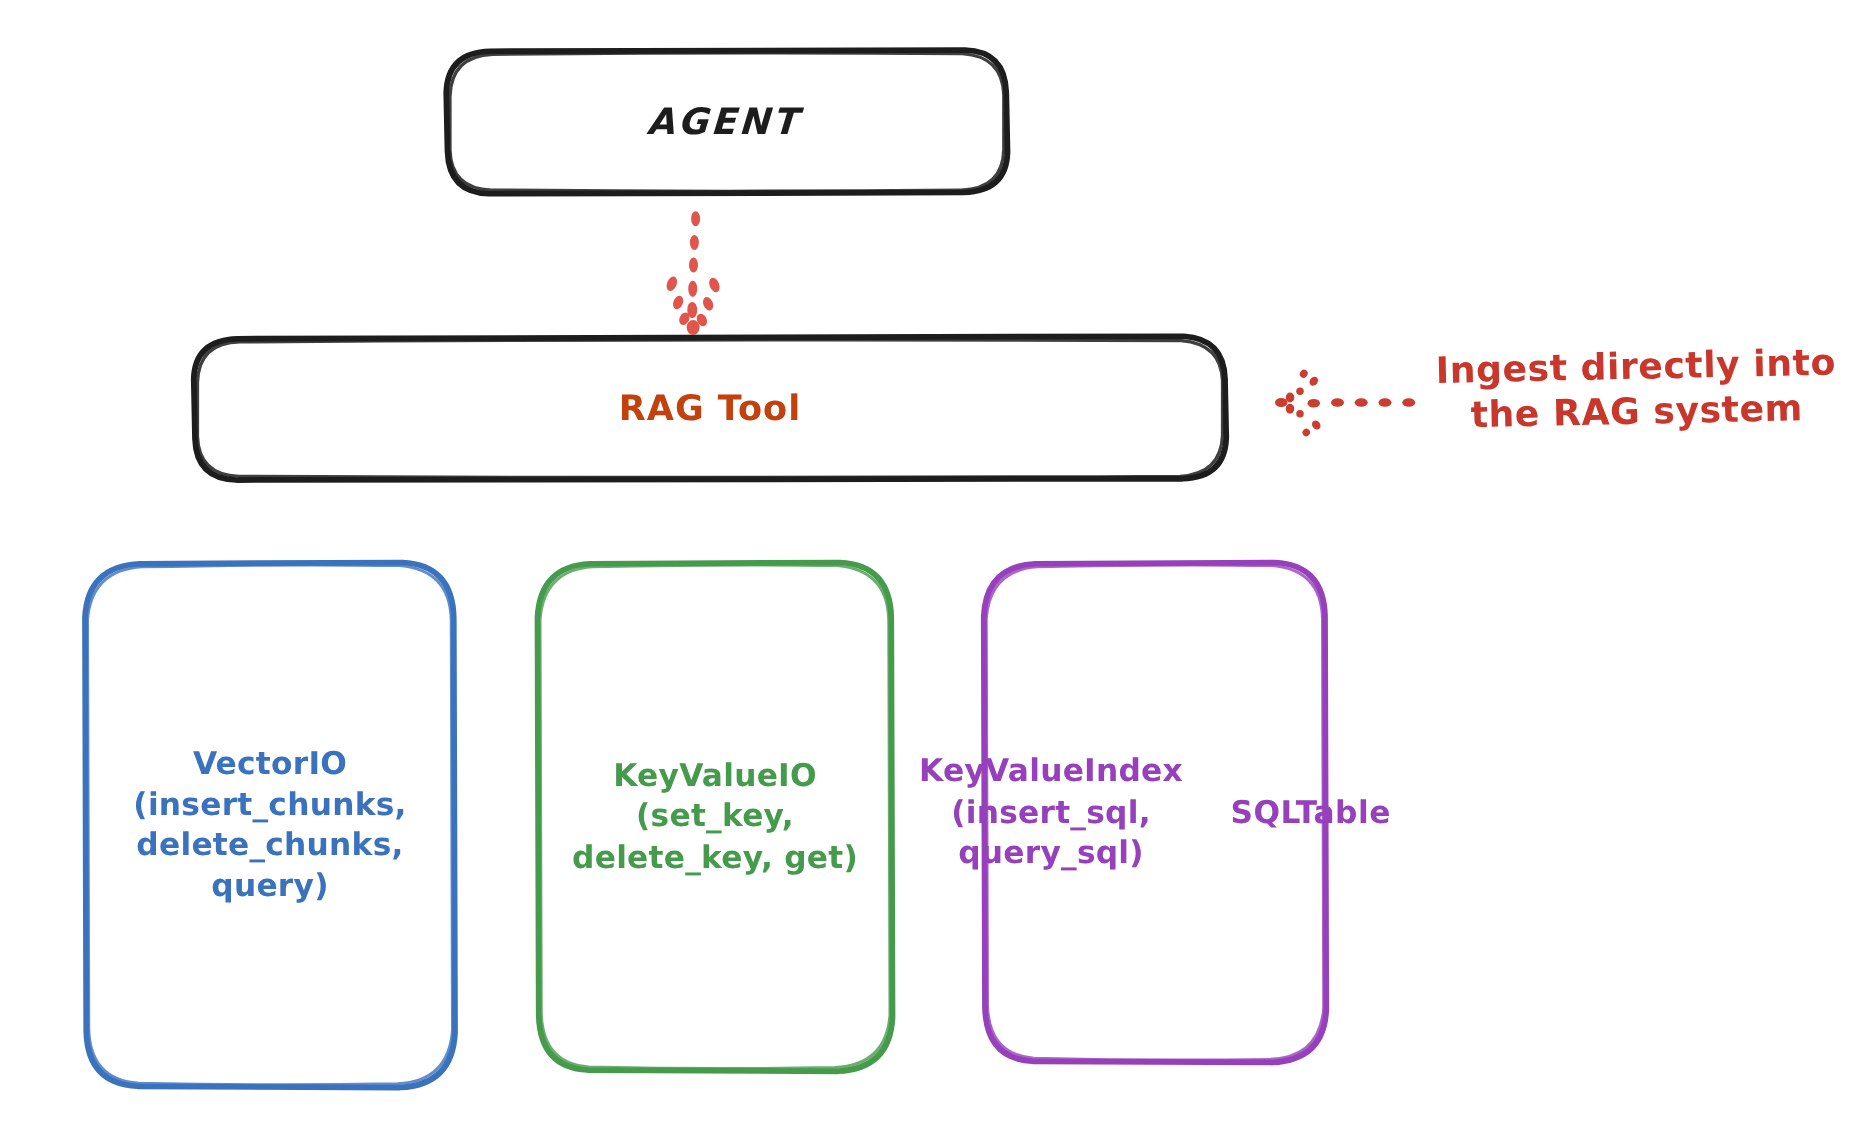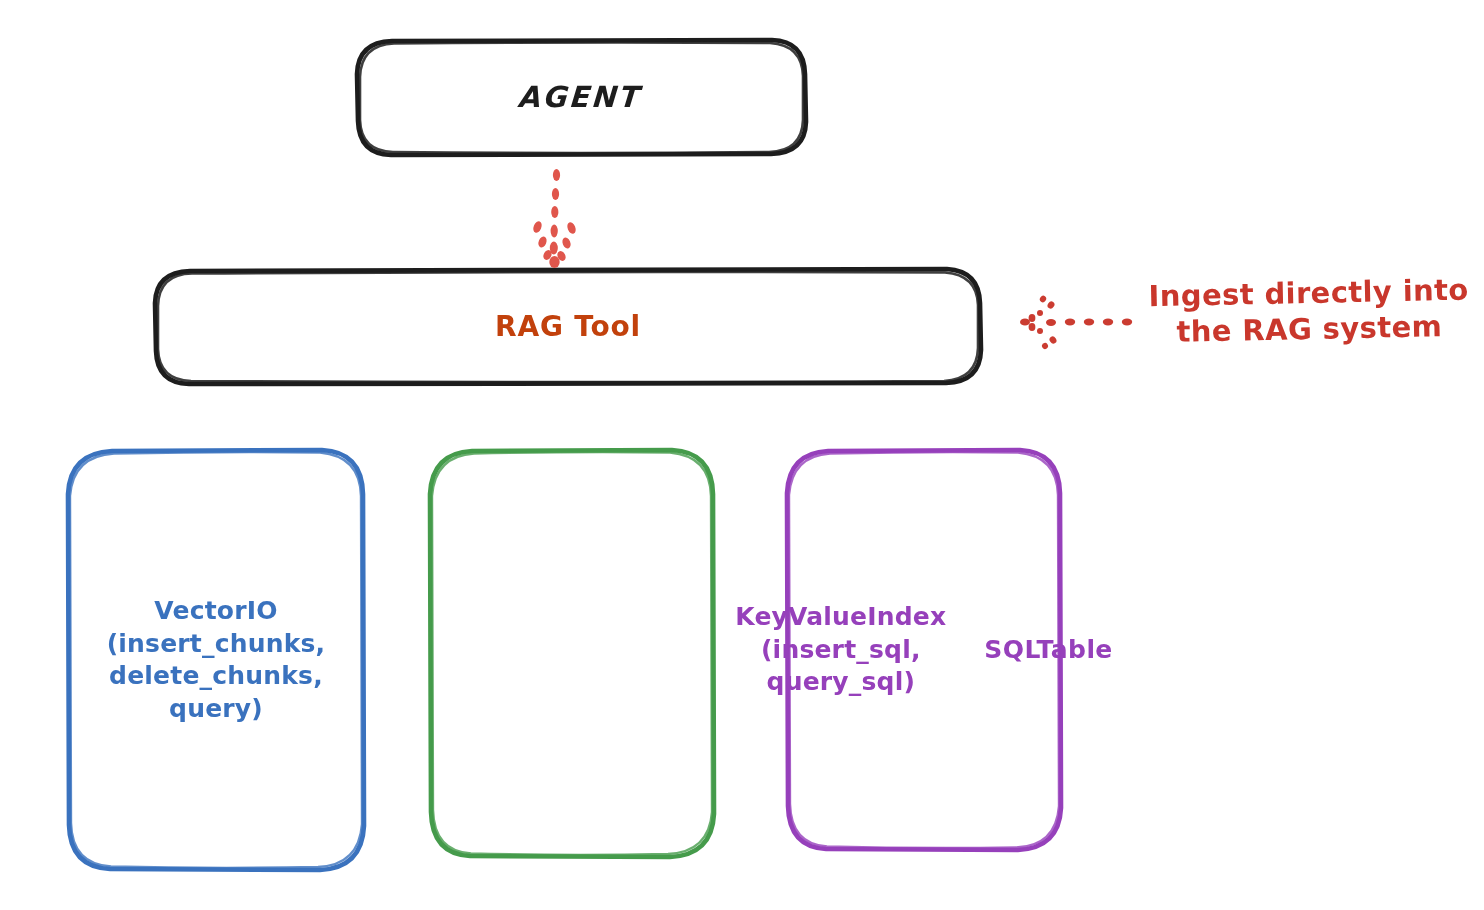--- a/index.html
+++ b/index.html
@@ -216,20 +216,23 @@
   <div class="node-inner">
     <div class="node-label">VectorIO
 (insert_chunks,
 delete_chunks,
 query)</div>
   </div>
 </div>
 
 <div class="node store" id="keyvalueio-node">
   <div class="node-inner">
+    <div class="node-label">KeyValueIO
+(set_key,
+delete_key, get)</div>
   </div>
 </div>
 
 <div class="node store" id="relationalio-node">
   <div class="node-inner">
     <div class="node-label">KeyValueIndex
 (insert_sql,
 query_sql)</div>
     <div class="node-sublabel">SQLTable</div>
   </div>

